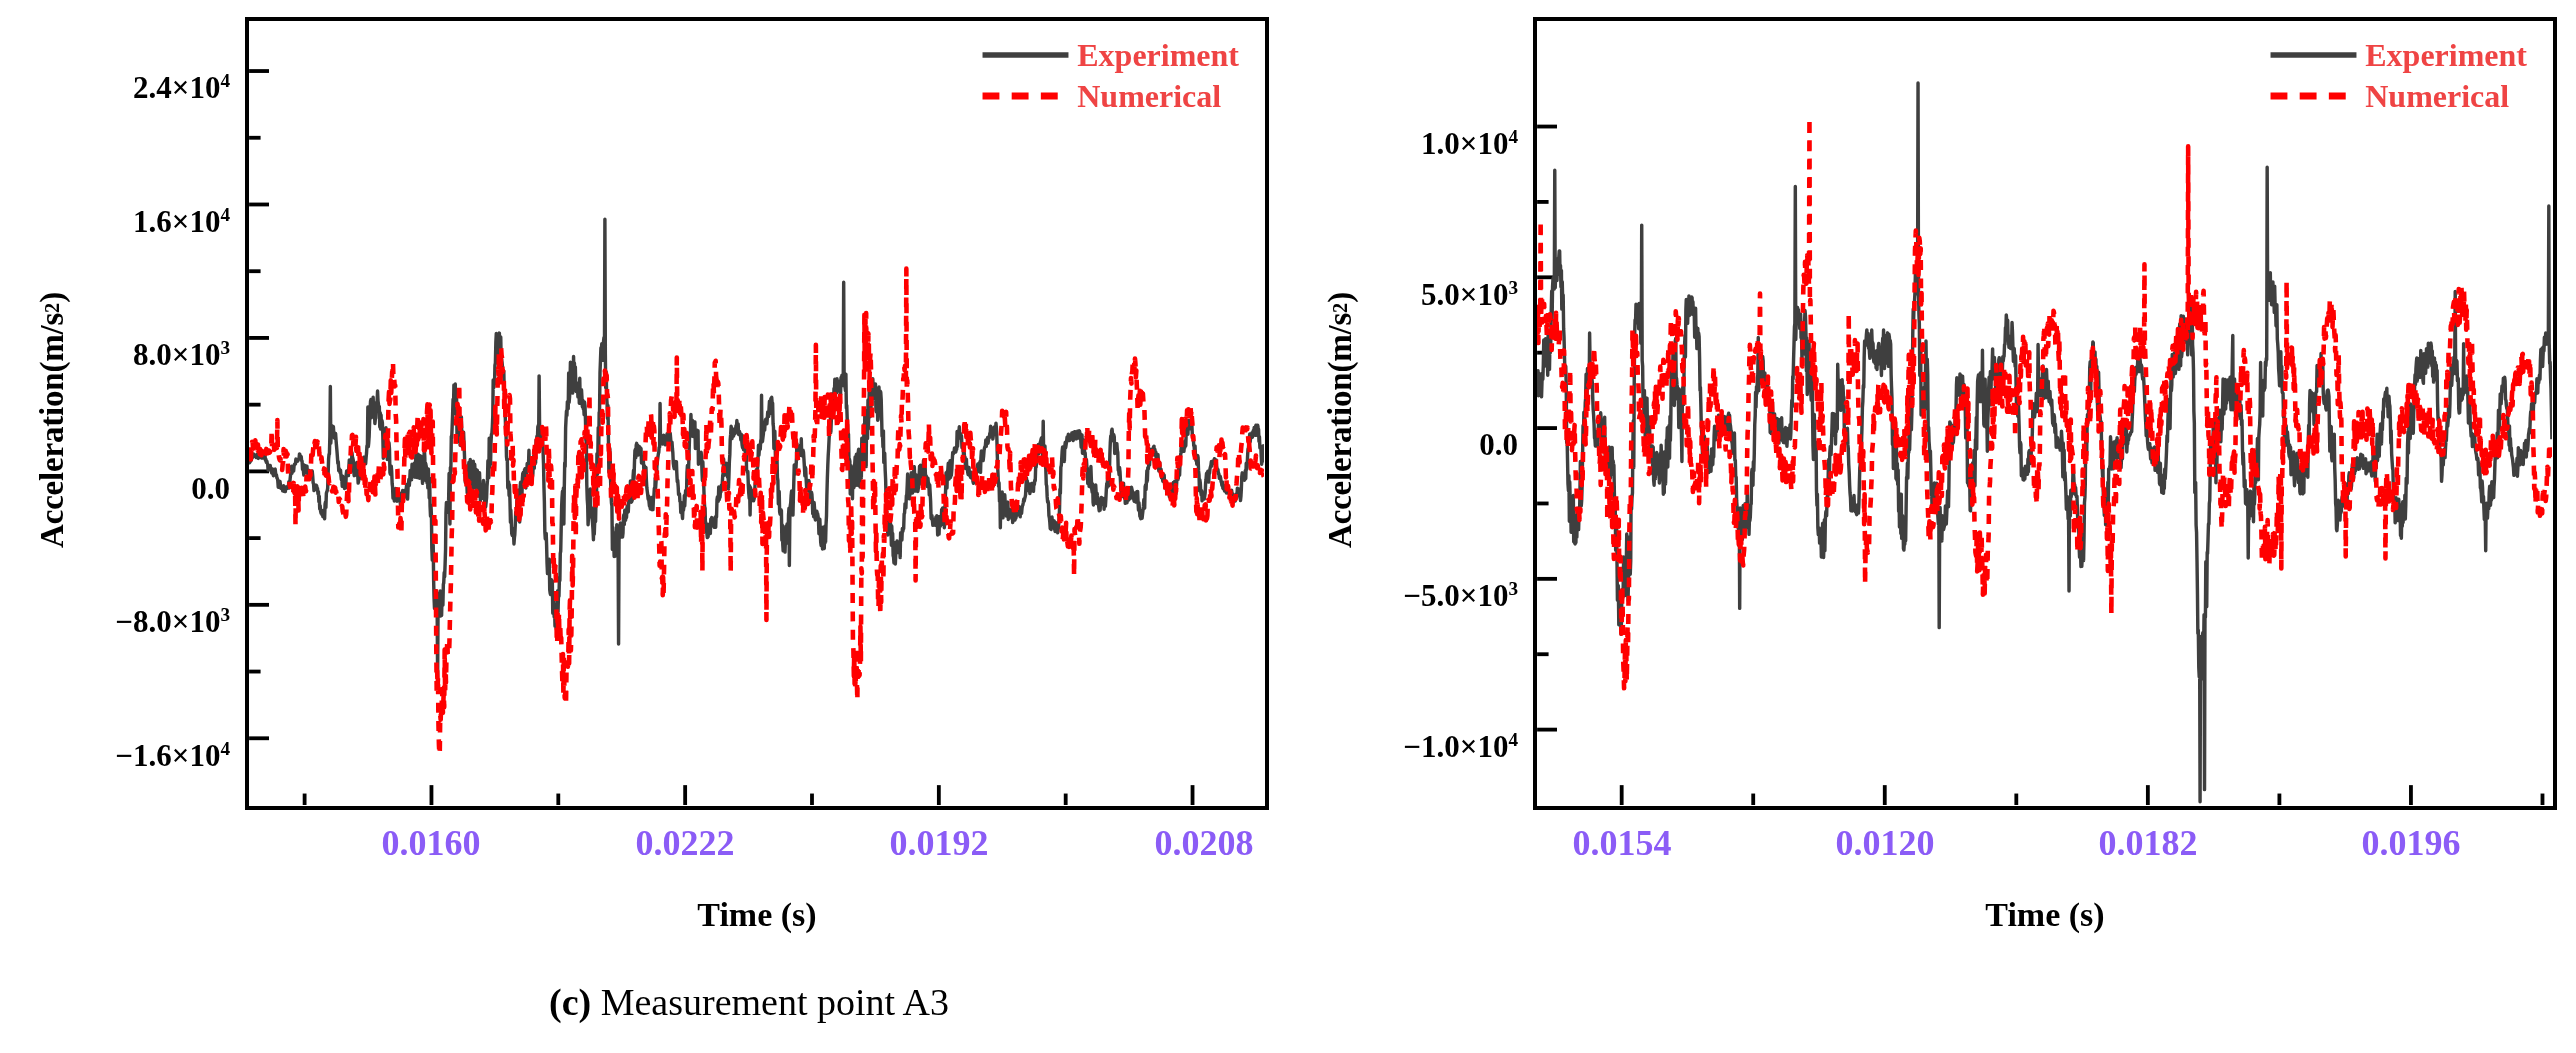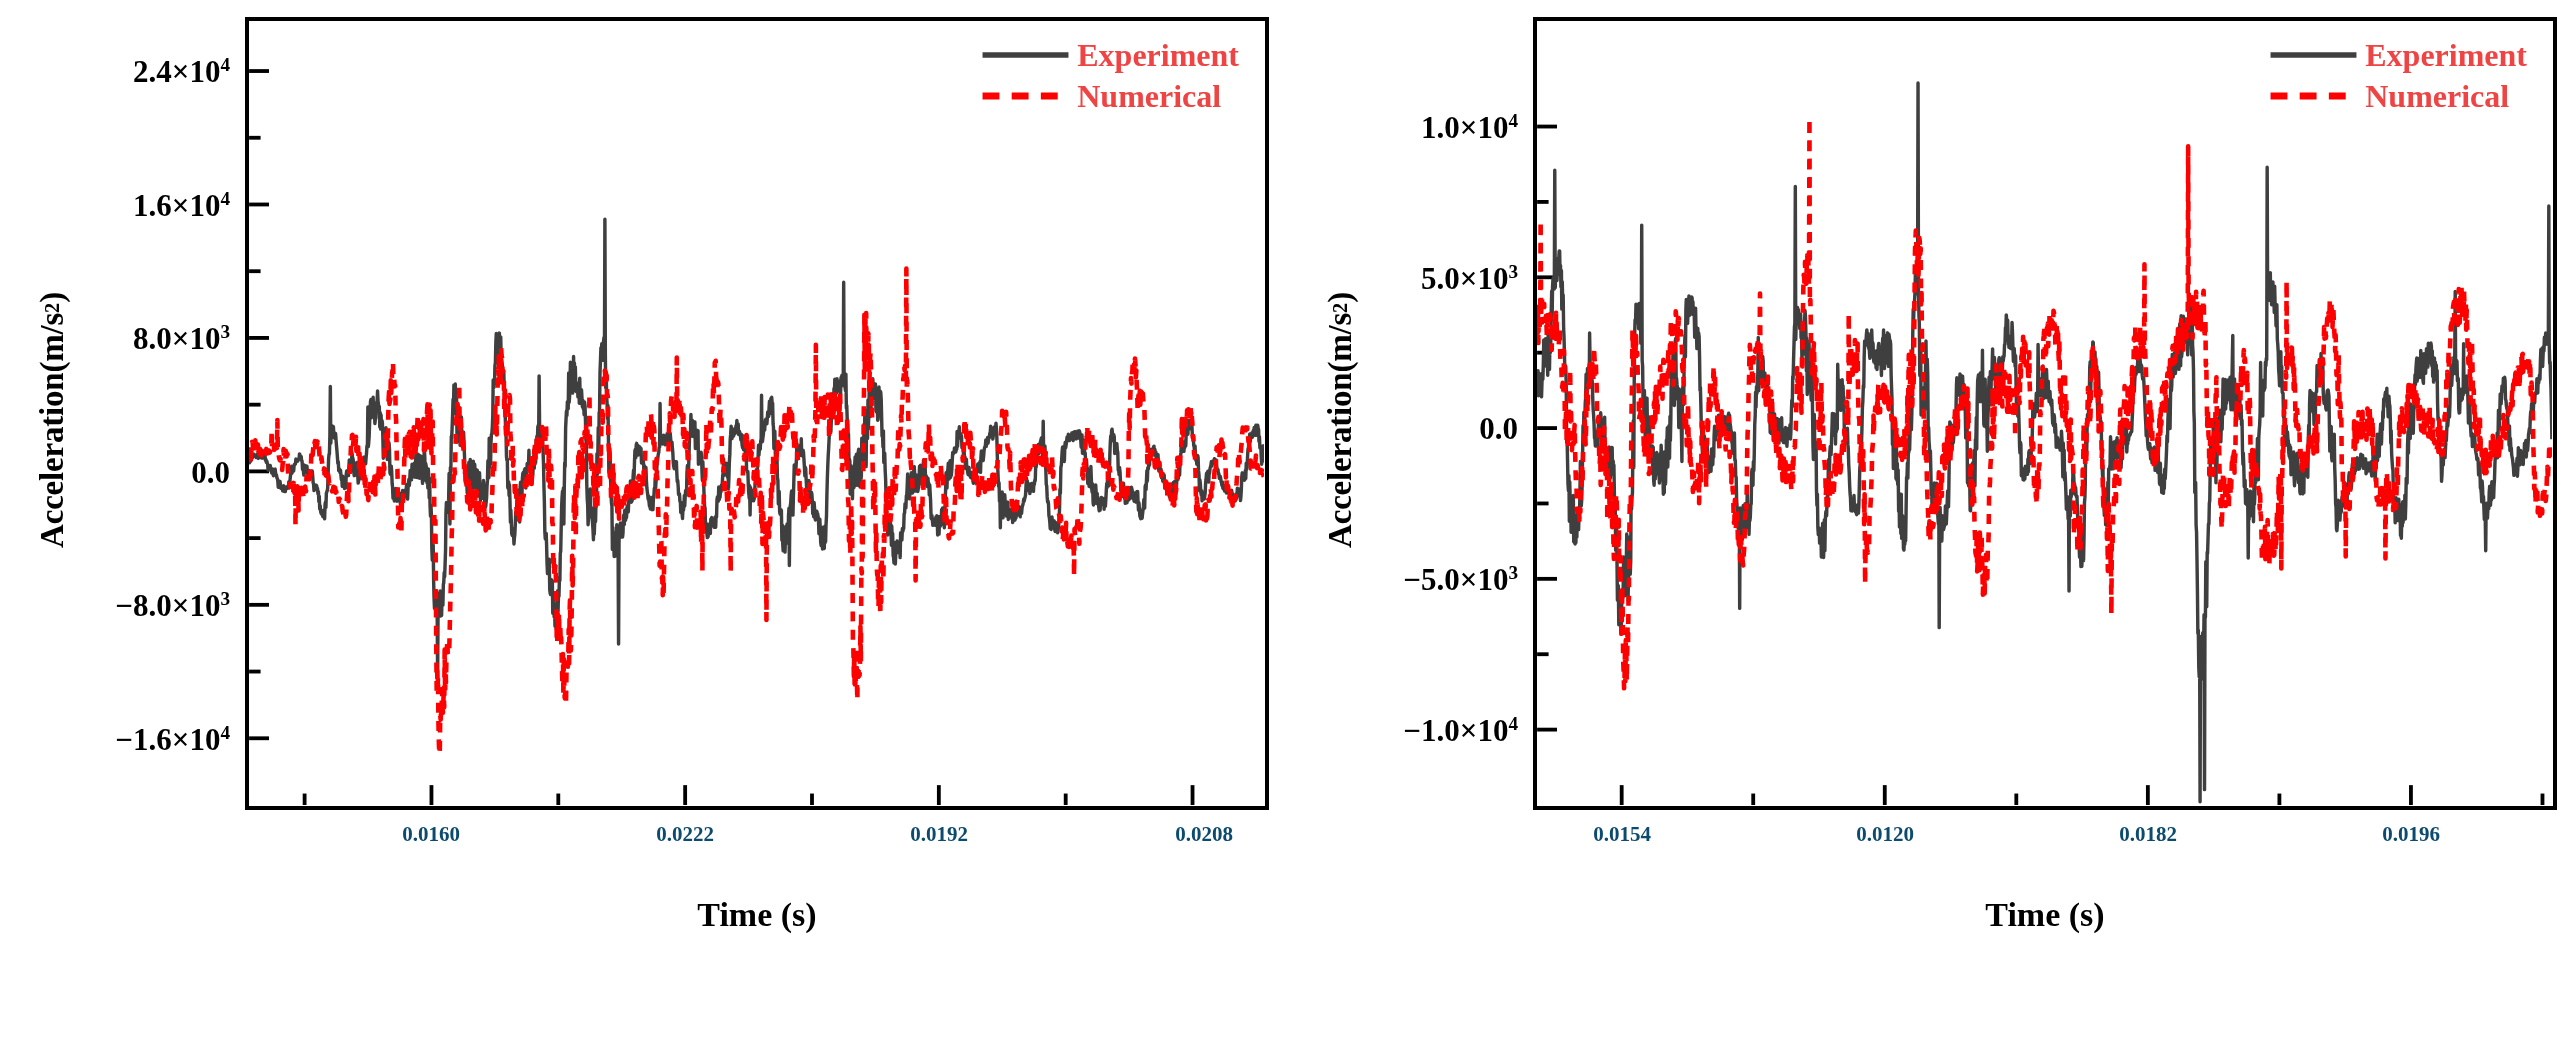--- a/index.html
+++ b/index.html
@@ -54,32 +54,32 @@
     font-weight: bold;
     font-size: 31px;
     color: #000;
     white-space: nowrap;
     transform: translateY(-50%);
     line-height: 1;
   }
   .ytick sup { font-size: 0.62em; vertical-align: super; }
   .ytick-col {
     position: absolute;
-    top: 0;
+    top: 16px;
     height: 782px;
     width: 199px;
     text-decoration: underline;
   }
 
   .xtick {
     position: absolute;
     top: 0;
     font-weight: bold;
-    font-size: 21px;
-    color: #0c4a6e;
+    font-size: 36px;
+    color: #8b5cf6;
     white-space: nowrap;
     transform: translateX(-50%);
   }
 
   .xlabel {
     position: absolute;
     font-weight: bold;
     font-size: 34px;
     color: #000;
     white-space: nowrap;
@@ -193,20 +193,23 @@
 
     <div id="xtcol-c" style="position: absolute; left: 0px; top: 0px; width: 1288px; height: 1054px;">
         <div class="xtick" style="left: 431px; top: 822px;">0.0160</div>
         <div class="xtick" style="left: 685px; top: 822px;">0.0222</div>
         <div class="xtick" style="left: 939px; top: 822px;">0.0192</div>
         <div class="xtick" style="left: 1204px; top: 822px;">0.0208</div>
       </div>
 
     <div class="xlabel" id="xlab-c" style="left: 757px; top: 896px;">Time (s)</div>
 
+    <div class="caption" id="cap-c" style="left: 749px; top: 980px;">
+      <b>(c)</b><span> Measurement point A3</span>
+    </div>
   </div>
 
   <div class="panel">
 
     <div class="ylabel">
       <span>Acceleration(m/s</span>
         <sup>2</sup>
         <span>)</span>
     </div>
 

